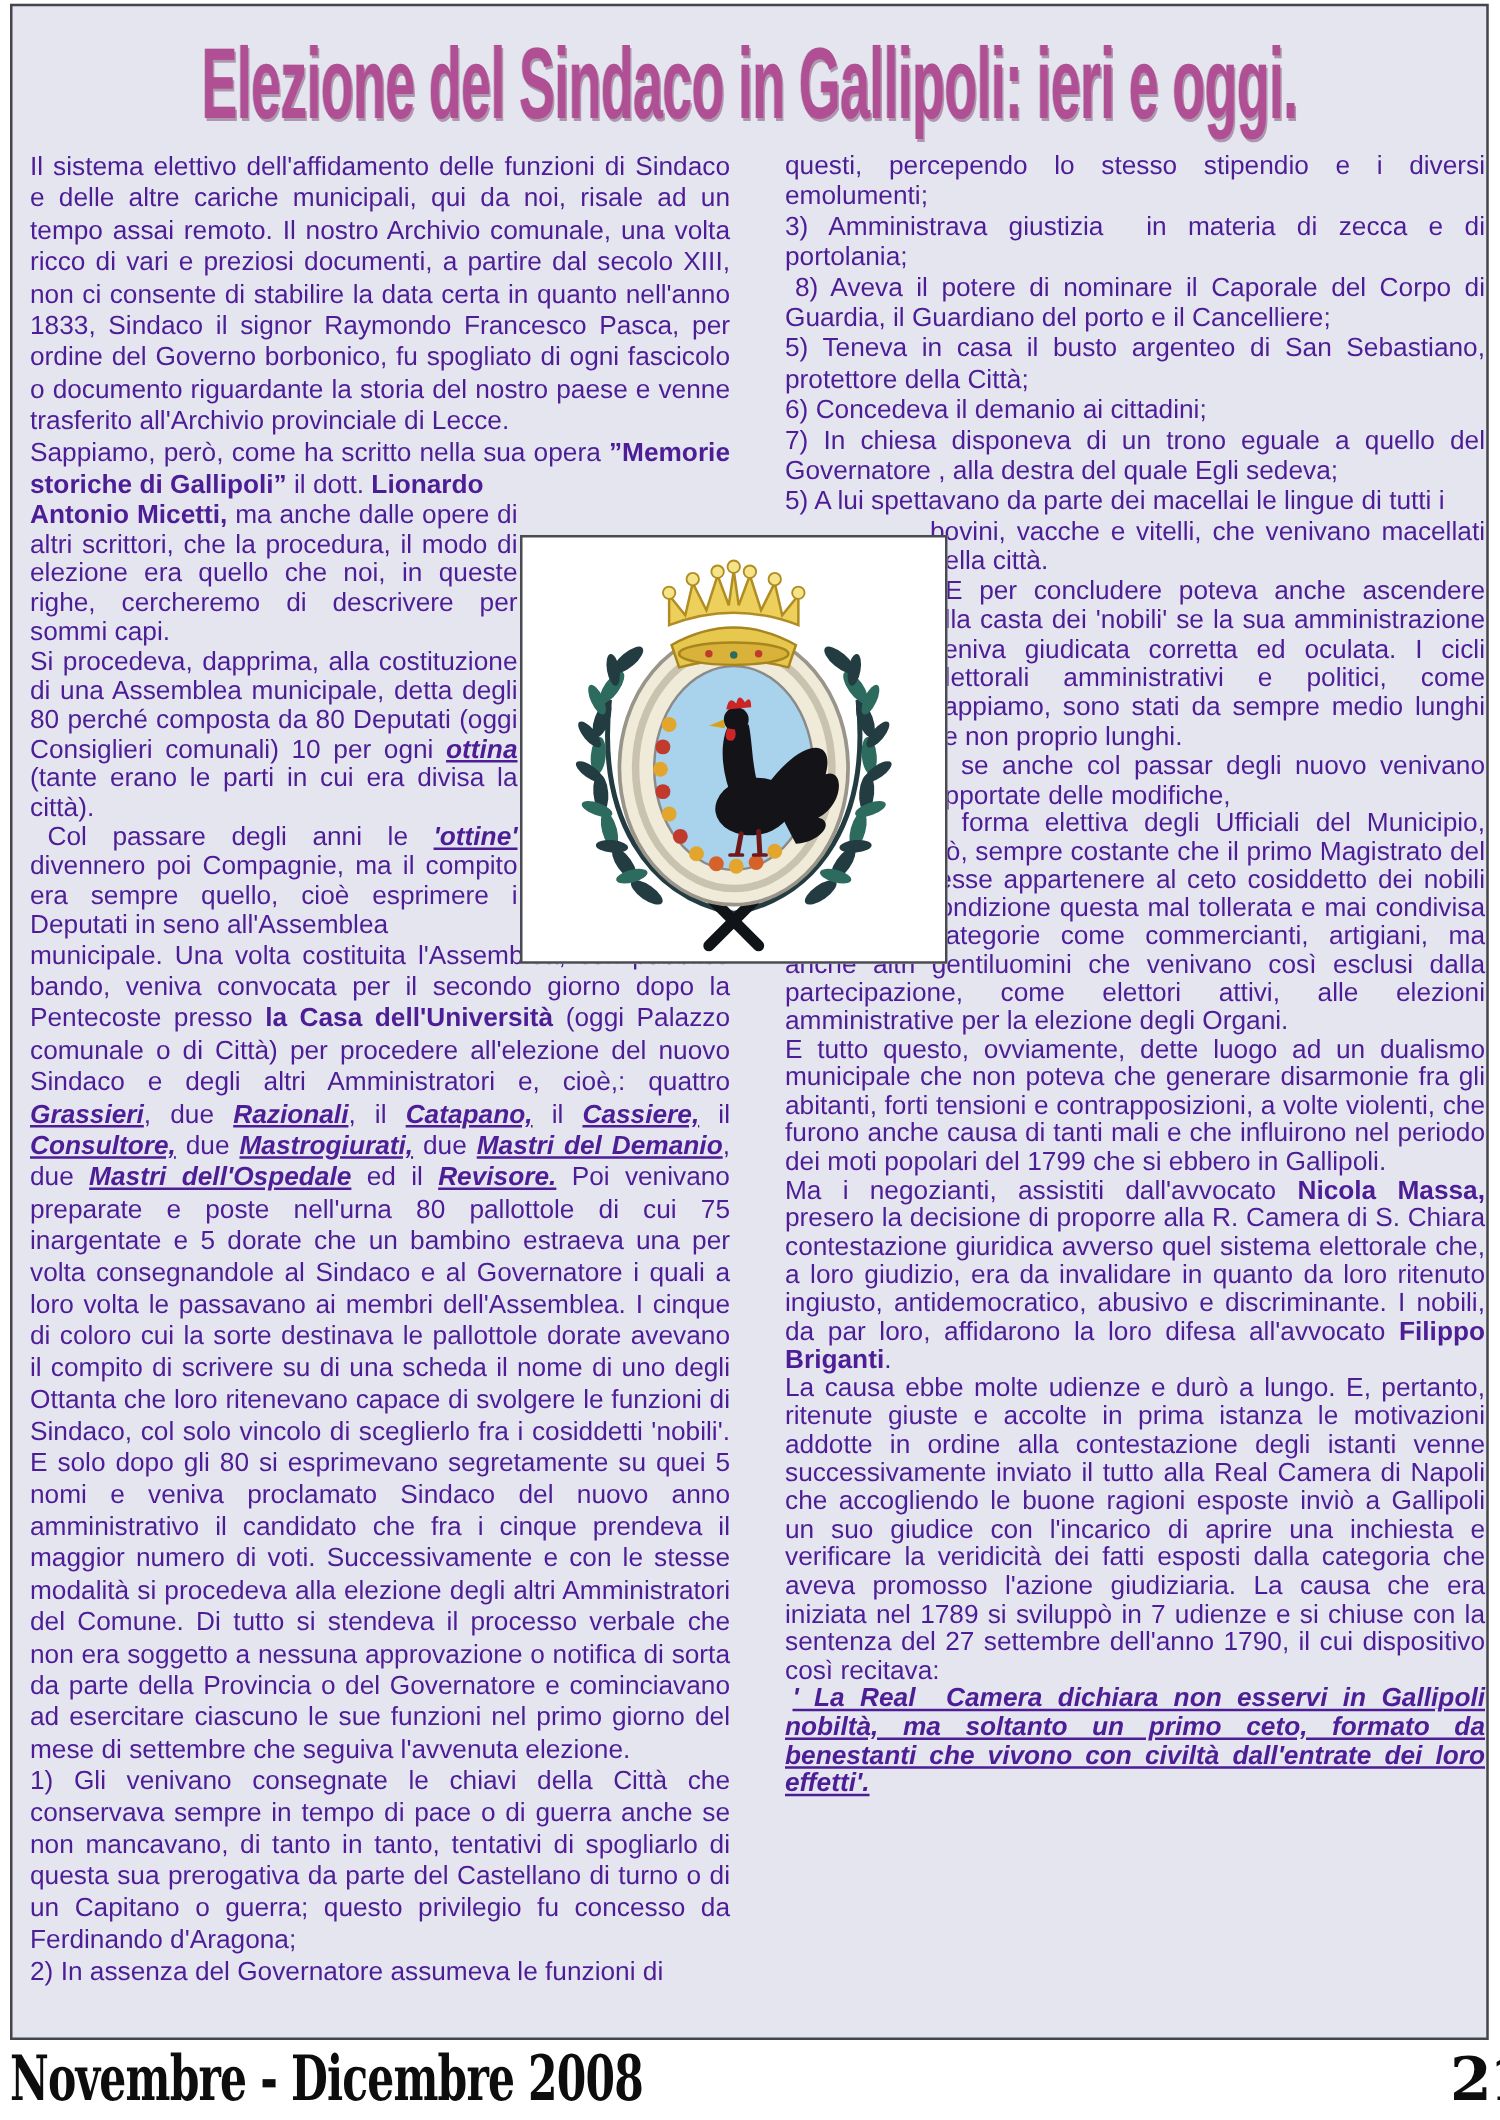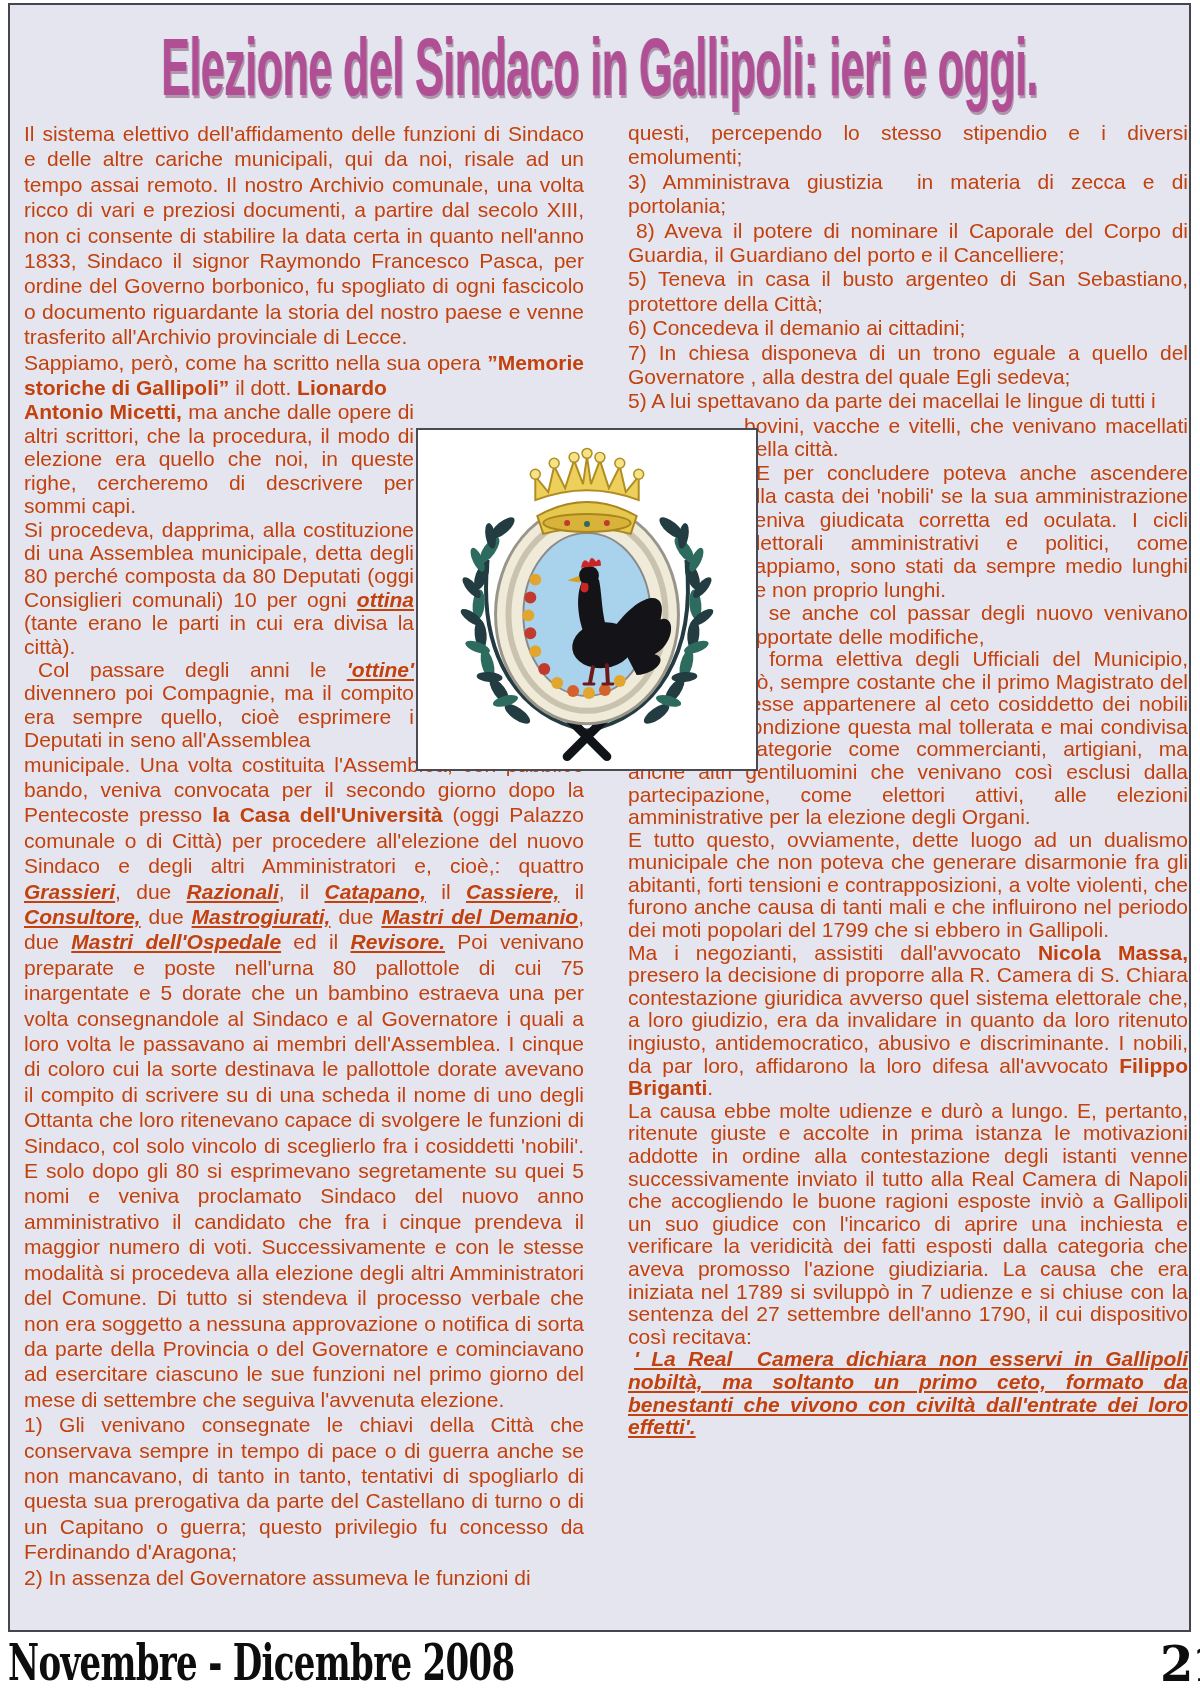--- a/index.html
+++ b/index.html
@@ -6,21 +6,21 @@
   .page{position:relative;width:1200px;height:1696px;background:#ffffff;overflow:hidden;
         font-family:"Liberation Sans",sans-serif;}
   .content-box{position:absolute;left:8px;top:3px;width:1183px;height:1629px;
         background:#e5e5f0;border:2px solid #45454d;box-sizing:border-box;overflow:hidden;}
   .title-wrap{position:absolute;left:0;top:22px;width:1179px;display:flex;justify-content:center;}
   .title-text{flex:none;white-space:nowrap;font-weight:bold;font-size:72px;line-height:1;
         letter-spacing:-1px;color:#b04f93;
         transform:scale(0.60,1.12);transform-origin:center top;
         text-shadow:2px 2px 0 rgba(92,32,74,0.40), -1px 0 0 rgba(92,32,74,0.25);}
   .article{position:absolute;left:14px;top:116px;width:1164px;display:flex;gap:44px;
-        color:#c2410c;font-size:21px;}
+        color:#4c1d95;font-size:21px;}
   .col{flex:1;min-width:0;}
   .col-left{line-height:25.4px;}
   .col-right{line-height:24.4px;}
   .seg{text-align:justify;}
   .seg.narrow-right{width:390px;line-height:23.4px;}
   .seg.narrow-left{margin-left:116px;line-height:23.4px;}
   .seg.tight{line-height:22.6px;}
   .para{margin:0;text-align:justify;}
   .b{font-weight:bold;}
   .bi{font-weight:bold;font-style:italic;text-decoration:underline;}

